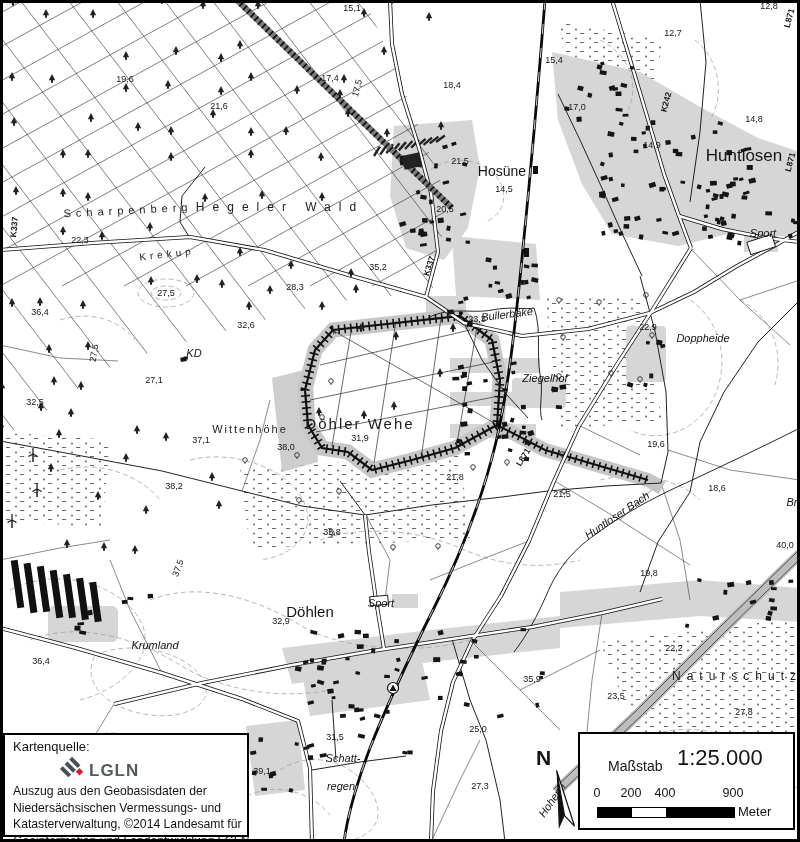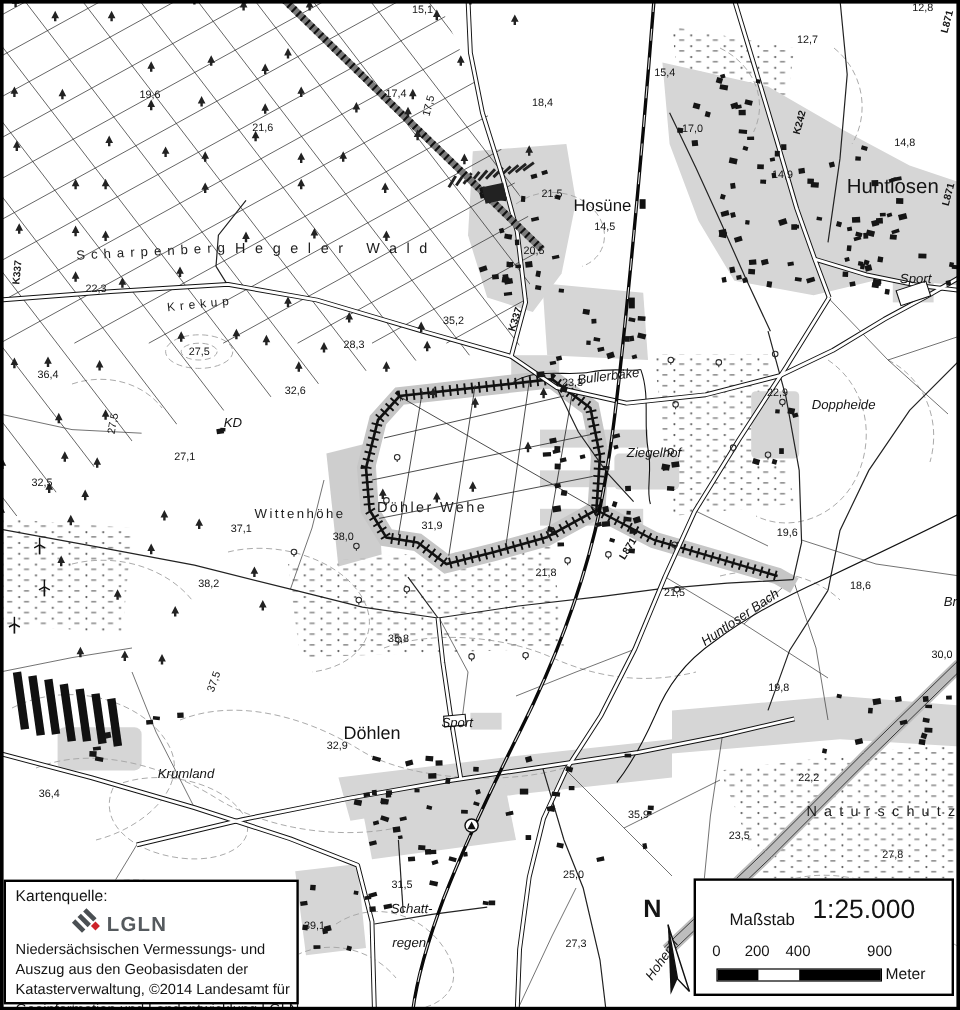--- a/index.html
+++ b/index.html
@@ -686,21 +686,21 @@
   </svg>
 
   <div id="labels">
       <span class="mlbl L-places" style="left: 502px; top: 171px; transform: translate(-50%, -50%); font-size: 14px;">Hosüne</span>
       <span class="mlbl L-places" style="left: 744px; top: 156px; transform: translate(-50%, -50%); font-size: 17px;">Huntlosen</span>
       <span class="mlbl L-places" style="left: 310px; top: 611px; transform: translate(-50%, -50%); font-size: 15px;">Döhlen</span>
       <span class="mlbl L-areas" style="left: 128px; top: 210px; transform: translate(-50%, -50%) rotate(-3deg); letter-spacing: 5px; font-size: 11px;">Scharpenberg</span>
       <span class="mlbl L-areas" style="left: 280px; top: 207px; transform: translate(-50%, -50%); letter-spacing: 8px; font-size: 12px;">Hegeler Wald</span>
       <span class="mlbl L-areas" style="left: 167px; top: 254px; transform: translate(-50%, -50%) rotate(-6deg); letter-spacing: 4px; font-size: 10px;">Krekup</span>
       <span class="mlbl L-areas" style="left: 250px; top: 429px; transform: translate(-50%, -50%); letter-spacing: 2px; font-size: 11px;">Wittenhöhe</span>
-      <span class="mlbl L-areas" style="left: 360px; top: 423px; transform: translate(-50%, -50%); letter-spacing: 2px; font-size: 12px;">Döhler Wehe</span>
+      <span class="mlbl L-areas" style="left: 360px; top: 423px; transform: translate(-50%, -50%); letter-spacing: 2px; font-size: 15px;">Döhler Wehe</span>
       <span class="mlbl L-areas" style="left: 737px; top: 676px; transform: translate(-50%, -50%); letter-spacing: 6px; font-size: 12px;">Naturschutz</span>
       <span class="mlbl L-names_italic" style="left: 507px; top: 314px; transform: translate(-50%, -50%) rotate(-7deg);">Bullerbäke</span>
       <span class="mlbl L-names_italic" style="left: 545px; top: 378px; transform: translate(-50%, -50%);">Ziegelhof</span>
       <span class="mlbl L-names_italic" style="left: 703px; top: 338px; transform: translate(-50%, -50%);">Doppheide</span>
       <span class="mlbl L-names_italic" style="left: 617px; top: 515px; transform: translate(-50%, -50%) rotate(-34deg);">Huntloser Bach</span>
       <span class="mlbl L-names_italic" style="left: 155px; top: 645px; transform: translate(-50%, -50%);">Krumland</span>
       <span class="mlbl L-names_italic" style="left: 763px; top: 233px; transform: translate(-50%, -50%);">Sport</span>
       <span class="mlbl L-names_italic" style="left: 381px; top: 603px; transform: translate(-50%, -50%);">Sport</span>
       <span class="mlbl L-names_italic" style="left: 343px; top: 758px; transform: translate(-50%, -50%);">Schatt-</span>
       <span class="mlbl L-names_italic" style="left: 341px; top: 786px; transform: translate(-50%, -50%);">regen</span>
@@ -741,21 +741,21 @@
       <span class="mlbl L-spot_heights" style="left: 286px; top: 447px; transform: translate(-50%, -50%);">38,0</span>
       <span class="mlbl L-spot_heights" style="left: 360px; top: 438px; transform: translate(-50%, -50%); text-align: right;">31,9</span>
       <span class="mlbl L-spot_heights" style="left: 174px; top: 486px; transform: translate(-50%, -50%);">38,2</span>
       <span class="mlbl L-spot_heights" style="left: 178px; top: 568px; transform: translate(-50%, -50%) rotate(-70deg);">37,5</span>
       <span class="mlbl L-spot_heights" style="left: 41px; top: 661px; transform: translate(-50%, -50%);">36,4</span>
       <span class="mlbl L-spot_heights" style="left: 332px; top: 532px; transform: translate(-50%, -50%);">35,8</span>
       <span class="mlbl L-spot_heights" style="left: 455px; top: 477px; transform: translate(-50%, -50%);">21,8</span>
       <span class="mlbl L-spot_heights" style="left: 562px; top: 494px; transform: translate(-50%, -50%);">21,5</span>
       <span class="mlbl L-spot_heights" style="left: 656px; top: 444px; transform: translate(-50%, -50%);">19,6</span>
       <span class="mlbl L-spot_heights" style="left: 717px; top: 488px; transform: translate(-50%, -50%);">18,6</span>
-      <span class="mlbl L-spot_heights" style="left: 785px; top: 545px; transform: translate(-50%, -50%);">30,0</span>
+      <span class="mlbl L-spot_heights" style="left: 785px; top: 545px; transform: translate(-50%, -50%);">40,0</span>
       <span class="mlbl L-spot_heights" style="left: 649px; top: 573px; transform: translate(-50%, -50%);">19,8</span>
       <span class="mlbl L-spot_heights" style="left: 674px; top: 648px; transform: translate(-50%, -50%);">22,2</span>
       <span class="mlbl L-spot_heights" style="left: 616px; top: 696px; transform: translate(-50%, -50%);">23,5</span>
       <span class="mlbl L-spot_heights" style="left: 532px; top: 679px; transform: translate(-50%, -50%);">35,9</span>
       <span class="mlbl L-spot_heights" style="left: 478px; top: 729px; transform: translate(-50%, -50%);">25,0</span>
       <span class="mlbl L-spot_heights" style="left: 480px; top: 786px; transform: translate(-50%, -50%);">27,3</span>
       <span class="mlbl L-spot_heights" style="left: 335px; top: 737px; transform: translate(-50%, -50%);">31,5</span>
       <span class="mlbl L-spot_heights" style="left: 281px; top: 621px; transform: translate(-50%, -50%);">32,9</span>
       <span class="mlbl L-spot_heights" style="left: 262px; top: 771px; transform: translate(-50%, -50%);">39,1</span>
       <span class="mlbl L-spot_heights" style="left: 648px; top: 327px; transform: translate(-50%, -50%);">22,9</span>
@@ -767,22 +767,22 @@
     <div class="src">Kartenquelle:</div>
     <div class="logo-row">
       <svg width="28" height="26" viewBox="0 0 30 26">
         <polygon points="14,1 23,10 20,13 11,4" fill="#4a4f53"></polygon>
         <polygon points="9,6 18,15 15,18 6,9" fill="#4a4f53"></polygon>
         <polygon points="4,11 13,20 10,23 1,14" fill="#4a4f53"></polygon>
         <polygon points="22,13 26,17 22,21 18,17" fill="var(--logoRed)"></polygon>
       </svg>
       <span class="logo-word">LGLN</span>
     </div>
+    <div class="attr-line">Auszug aus den Geobasisdaten der</div>
     <div class="attr-line">Niedersächsischen Vermessungs- und</div>
-    <div class="attr-line">Auszug aus den Geobasisdaten der</div>
     <div class="attr-line">Katasterverwaltung, ©2014 Landesamt für</div>
     <div class="attr-line">Geoinformation und Landentwicklung LGLN</div>
   </div>
 
   <div id="compass">
     <span class="n">N</span>
     <svg width="40" height="66" viewBox="0 0 40 66">
       <g transform="rotate(-10 20 33)">
         <polygon points="20,2 12,60 20,48" fill="#111"></polygon>
         <polygon points="20,2 28,60 20,48" fill="#fff" stroke="#111" stroke-width="1.2"></polygon>

